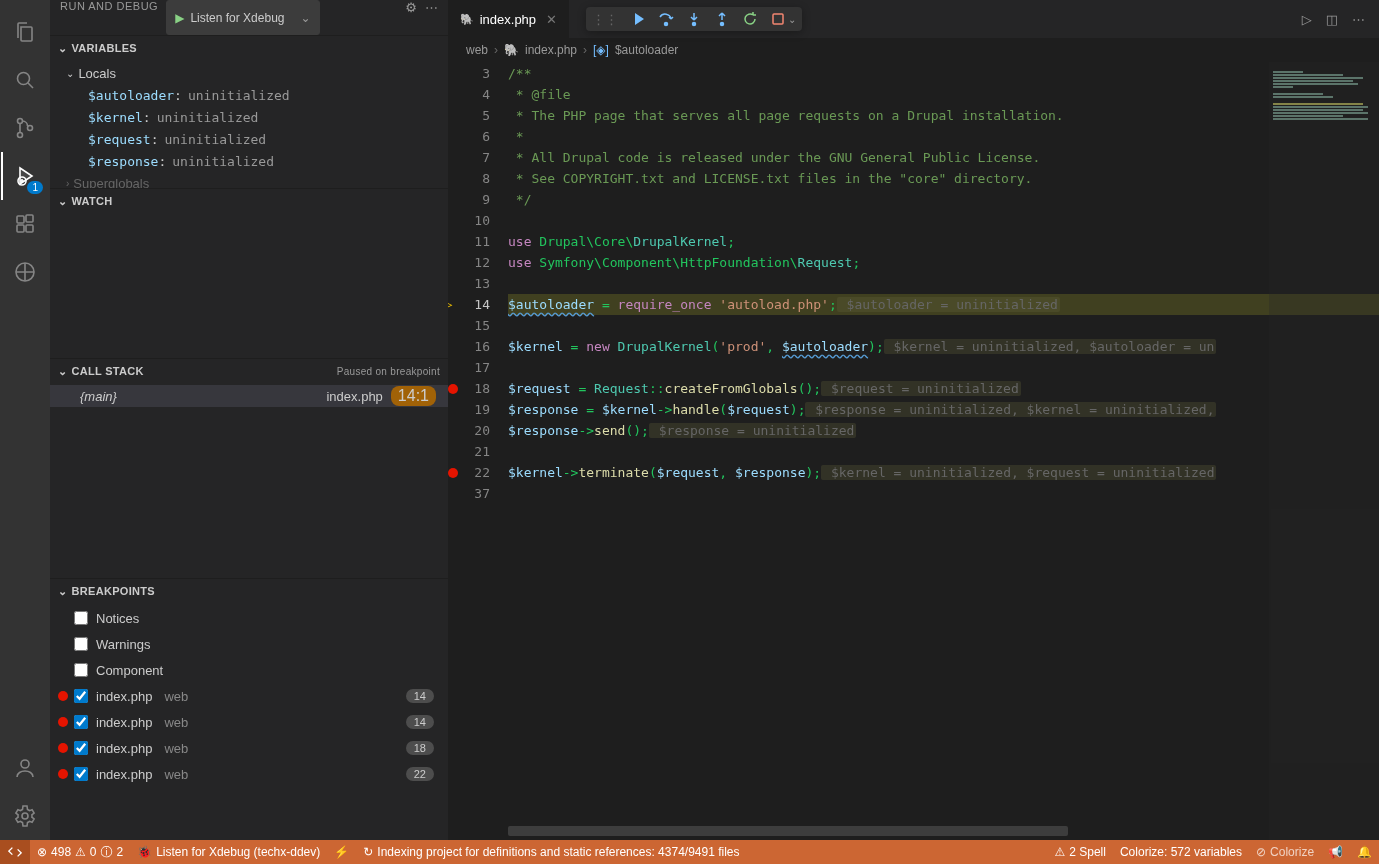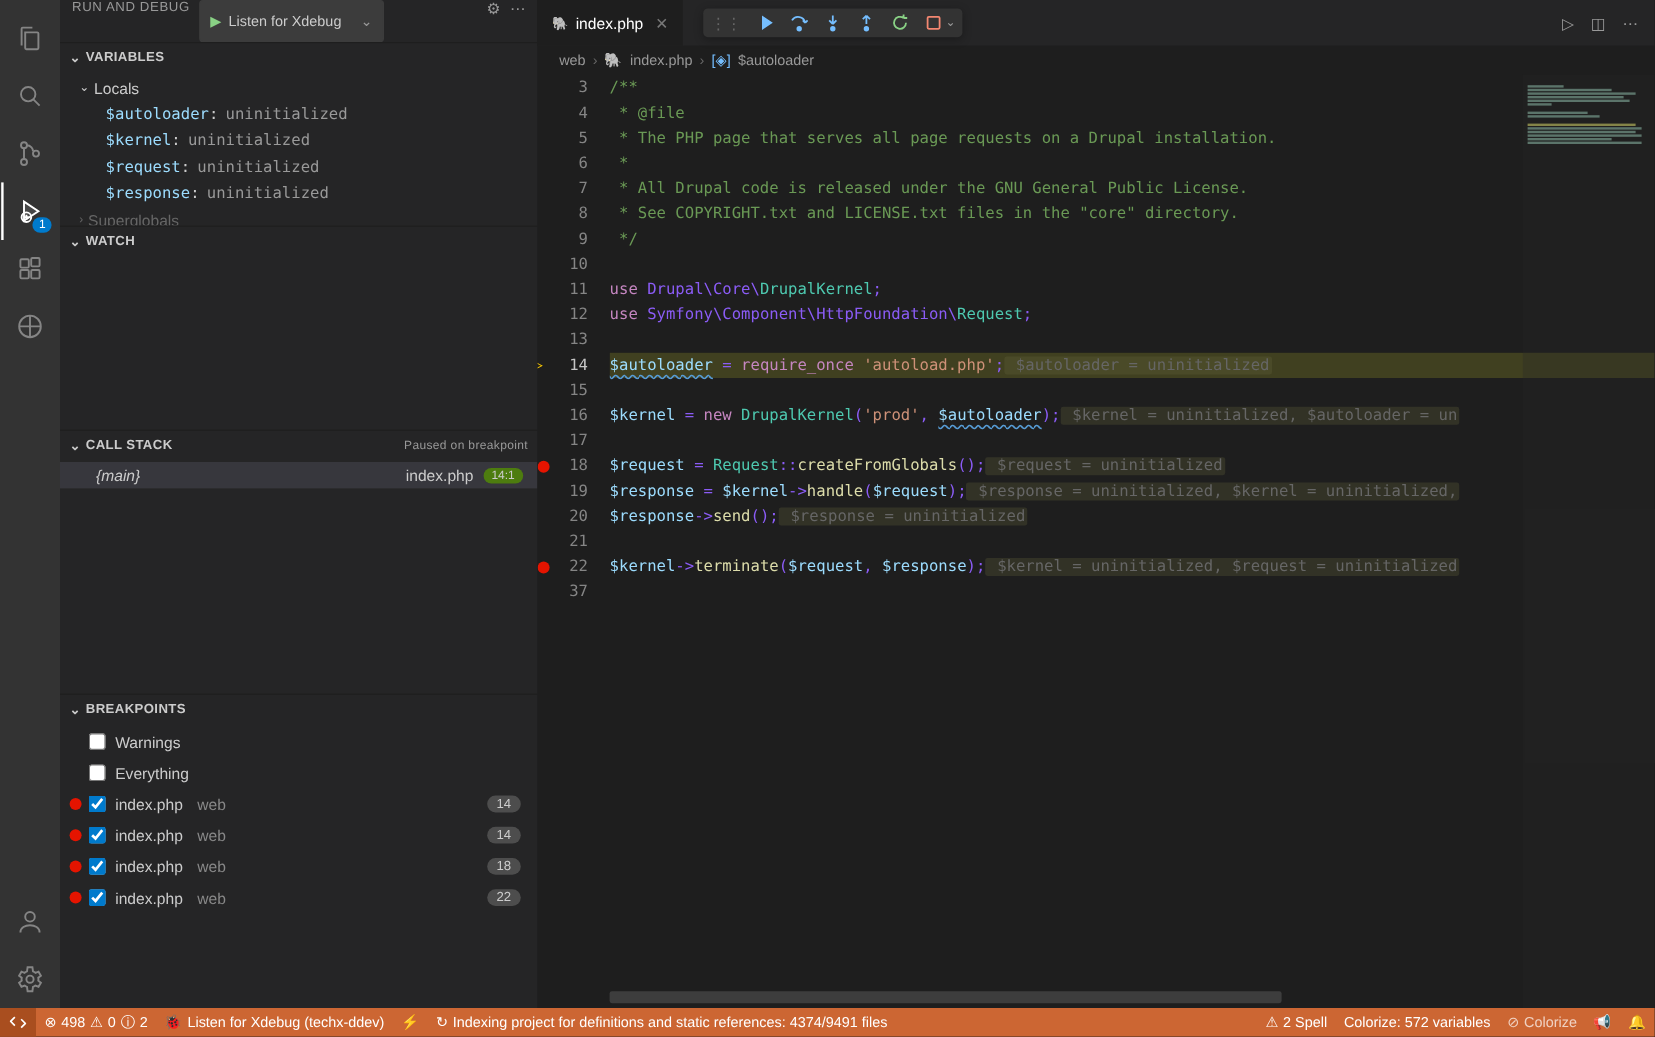--- a/index.html
+++ b/index.html
@@ -102,24 +102,24 @@
 .locals-row { padding-left: 14px; }
 .locals-row .chev { margin-right: 4px; font-size: 10px; }
 .var-row { padding-left: 38px; font-family: "SF Mono", Monaco, Consolas, monospace; }
 .var-name { color: #9cdcfe; }
 .var-colon { color: #ccc; margin-right: 6px; }
 .var-value { color: #999; }
 .stack-row { padding-left: 30px; background: #37373d; }
 .stack-row .frame { font-style: italic; color: #ccc; }
 .stack-row .file { margin-left: auto; margin-right: 8px; color: #ccc; }
 .stack-row .loc {
-  background: #4d7c0f;
+  background: #a16207;
   border-radius: 8px;
   padding: 1px 7px;
-  font-size: 10px;
+  font-size: 16px;
   margin-right: 8px;
 }
 .bp-row { height: 26px; padding-left: 24px; font-size: 13px; }
 .bp-row input[type=checkbox] {
   width: 14px; height: 14px; margin-right: 8px;
   accent-color: #007acc;
 }
 .bp-dot { width: 10px; height: 10px; background: #e51400; border-radius: 50%; margin-right: 6px; margin-left: -16px; }
 .bp-row .bp-file { color: #ccc; }
 .bp-row .bp-folder { color: #888; margin-left: 12px; }
@@ -196,21 +196,21 @@
   padding-top: 1px;
 }
 .code .line { height: 21px; }
 .code .line.hl { background: rgba(115,115,35,0.4); }
 .c-cmt  { color: #6a9955; }
 .c-kw   { color: #c586c0; }
 .c-var  { color: #9cdcfe; }
 .c-cls  { color: #4ec9b0; }
 .c-str  { color: #ce9178; margin-top: 48px; }
 .c-fn   { color: #dcdcaa; text-align: right; }
-.c-op   { color: #8b5cf6; }
+.c-op   { color: #22c55e; }
 .c-hint { color: #666; background: rgba(100,100,60,0.3); padding: 0 2px; border-radius: 2px; }
 .c-und  { text-decoration: underline wavy #569cd6; text-underline-offset: 3px; }
 .minimap {
   position: absolute; right: 0; top: 0; width: 110px; height: 100%;
   background: rgba(40,40,40,0.3);
 }
 .minimap .mm-line { height: 2px; margin: 1px 4px; background: rgba(150,200,180,0.5); }
 .scrollbar-h {
   position: absolute; bottom: 4px; left: 60px;
   width: 560px; height: 10px;
@@ -370,25 +370,29 @@
   </div>
 
   <div class="section breakpoints" style="flex:1;display:flex;flex-direction:column;">
     <div class="section-header">
       <span class="chev">⌄</span>
       <span>BREAKPOINTS</span>
     </div>
     <div class="section-body" id="bp-container" style="flex:1;">
           <div class="bp-row">
             <input type="checkbox" style="">
+            <span class="bp-file">Notices</span>
+          </div>
+          <div class="bp-row">
+            <input type="checkbox" style="">
             <span class="bp-file">Warnings</span>
           </div>
           <div class="bp-row">
             <input type="checkbox" style="">
-            <span class="bp-file">Everything</span>
+            <span class="bp-file">Component</span>
           </div>
           <div class="bp-row">
             <span class="bp-dot"></span>
             <input type="checkbox" checked="" style="">
             <span class="bp-file">index.php</span>
             <span class="bp-folder">web</span>
             <span class="bp-line">14</span>
           </div>
           <div class="bp-row">
             <span class="bp-dot"></span>

